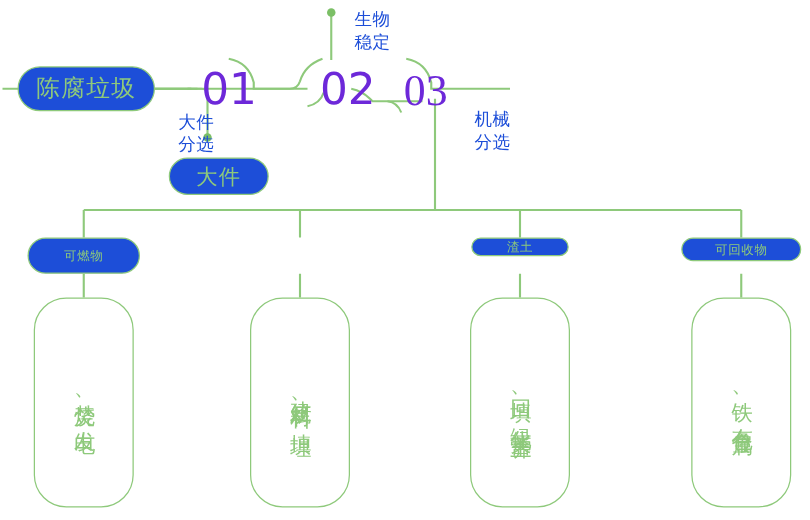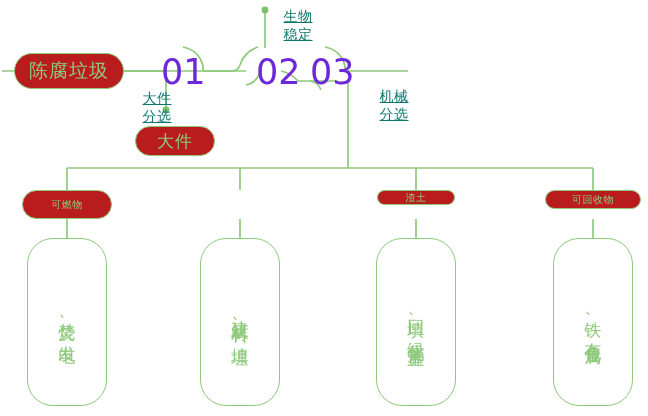--- a/index.html
+++ b/index.html
@@ -11,21 +11,21 @@
   svg.layer{position:absolute;left:0;top:0;width:648px;height:416px;pointer-events:none;}
 
   
   .chip{
     position:absolute;
     display:flex;align-items:center;justify-content:center;
     box-sizing:border-box;
     color:#8ec97b;
     border:1.6px solid #8ec97b;
     border-radius:999px;
-    background:#b91c1c;
+    background:#1d4ed8;
     letter-spacing:1px;
     white-space:nowrap;
     font-family:Liberation Mono, monospace;
   }
   .chip.root{font-size:19px;}
   .chip.small{font-size:17px;}
   .chip.cat{font-size:10px;letter-spacing:.5px;}
 
   
   .vbox{
@@ -54,27 +54,26 @@
     font-size:35px;
     font-weight:400;
     letter-spacing:0px;
     line-height:1;
     white-space:nowrap;
   }
 
   
   .note{
     position:absolute;
-    color:#0f766e;
+    color:#1d4ed8;
     font-size:14px;
     line-height:1.25;
     letter-spacing:.5px;
     white-space:nowrap;
     text-align:center;
-    text-decoration:underline;
   }
   .note span{display:block;}
 </style>
 </head>
 <body>
 
 <div id="stage">
 
   <svg class="layer" viewBox="0 0 648 416">
     <g fill="none" stroke="#8ec97b" stroke-width="1.7" stroke-linecap="butt">
@@ -112,21 +111,21 @@
     </g>
 
     <circle cx="265" cy="10" r="3.4" fill="#7bbf66"></circle>
     <circle cx="166" cy="110" r="3.4" fill="#7bbf66"></circle>
   </svg>
 
   <div class="chip root" style="left:14px;top:53px;width:110px;height:36px;">陈腐垃圾</div>
 
   <div class="stepnum" style="left:161px;top:55px;">01</div>
   <div class="stepnum" style="left:256px;top:55px;">02</div>
-  <div class="stepnum" style="left:310px;top:55px;">03</div>
+  <div class="stepnum" style="left:323px;top:55px;font-family:Liberation Serif, serif;">03</div>
 
   <div class="note" style="left:131px;top:90px;width:52px;">
     <span>大件</span>
     <span>分选</span>
   </div>
 
   <div class="note" style="left:272px;top:8px;width:52px;">
     <span>生物</span>
     <span>稳定</span>
   </div>

